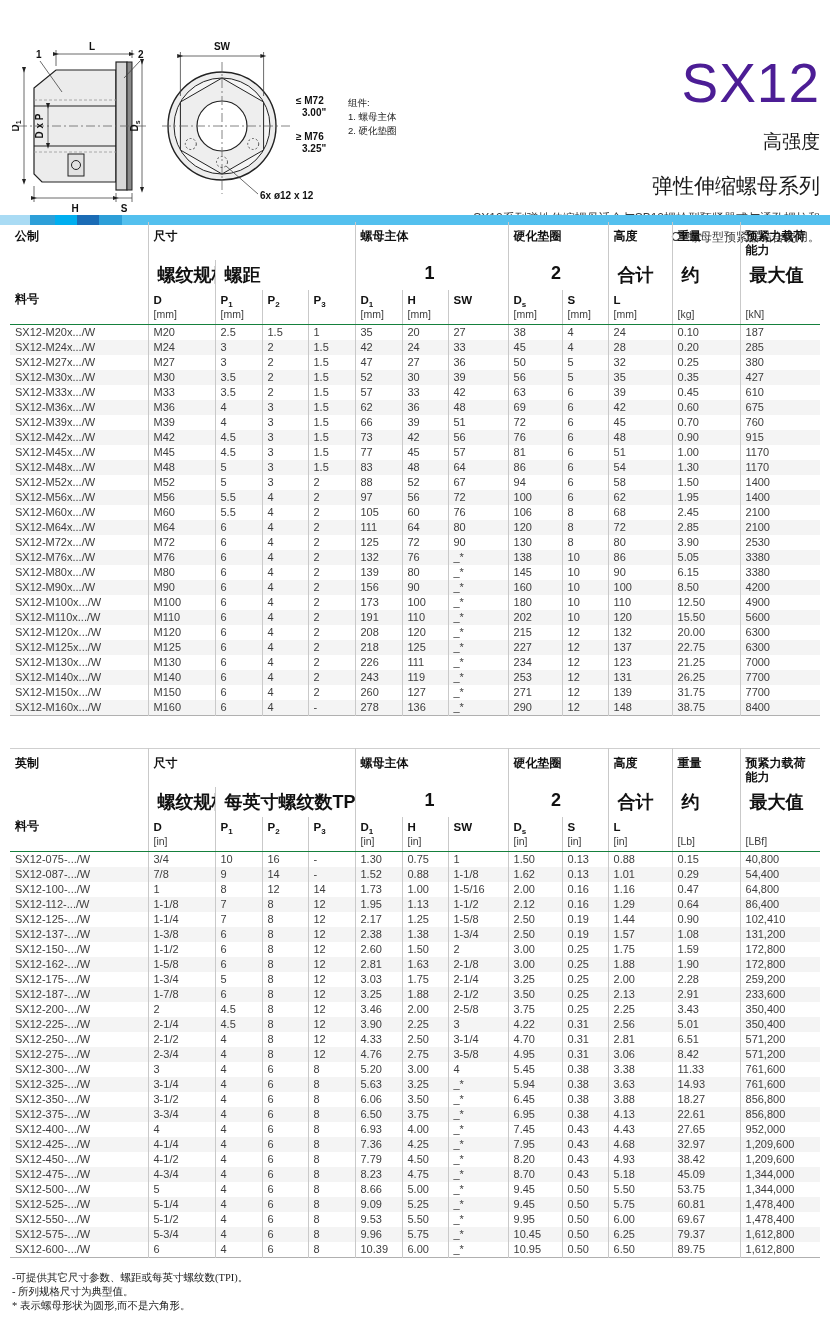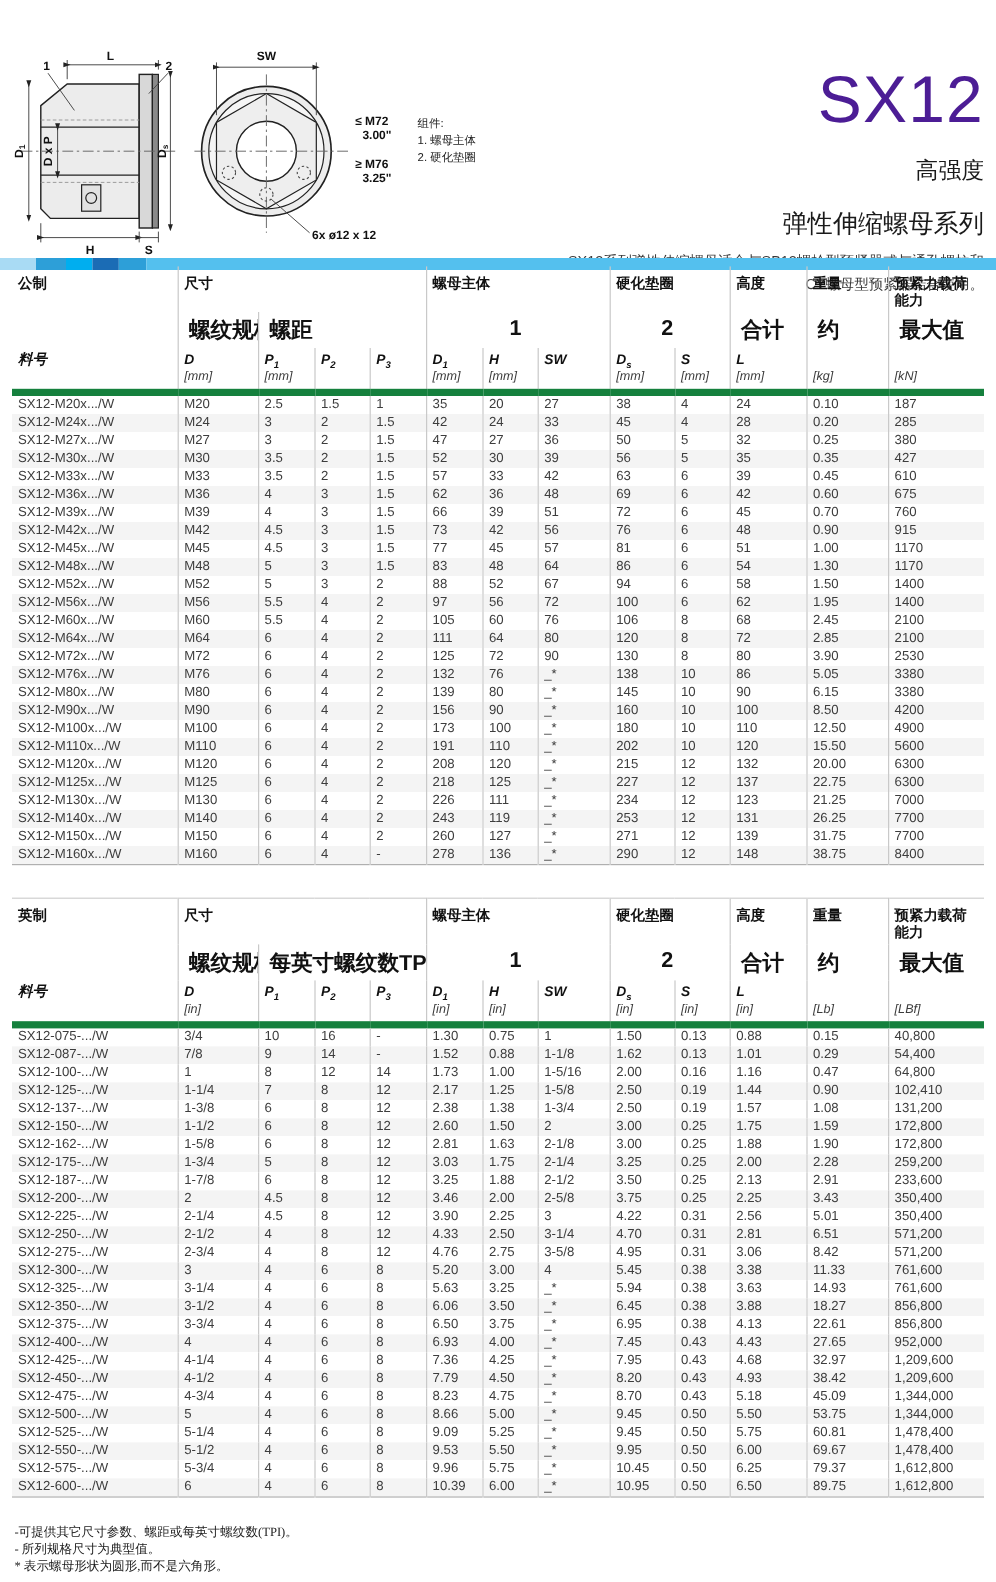--- a/index.html
+++ b/index.html
@@ -26,21 +26,21 @@
 
   
   .table-wrap{position:absolute;left:10px;width:810px;}
   .metric-wrap{top:222px;}
   .imperial-wrap{top:748px;}
   table{border-collapse:collapse;width:810px;table-layout:fixed;font-size:11px;color:#3d3d3d;
         border-bottom:1px solid #b0b0b0;}
   .imperial-wrap table{border-top:1px solid #cfcfcf;}
   th,td{font-weight:normal;text-align:left;vertical-align:top;padding:0;white-space:nowrap;overflow:hidden;}
   thead th{color:#111;}
-  thead tr:last-child th{border-bottom:6px solid #15803d;font-style:italic;}
+  thead tr:last-child th{border-bottom:1px solid #15803d;}
   .grp{font-weight:bold;font-size:12px;padding:7px 4px 2px 5px;white-space:normal;line-height:1.2;}
   .sub{font-weight:bold;font-size:18px;padding:3px 4px 3px 9px;}
   .sub.center{text-align:center;padding-left:0;}
   .col-head{padding:3px 3px 3px 5px;vertical-align:top;}
   .col-head .sym{font-weight:bold;font-size:11.5px;height:14px;line-height:14px;}
   .col-head .sym sub{font-size:8px;}
   .col-head .unit{font-size:10.5px;color:#3c3c3c;height:14px;line-height:14px;}
   .partno-head{font-weight:bold;font-size:12px;vertical-align:bottom;padding:0 0 16px 5px;}
   .sep{border-left:1px solid #c9c9c9;}
   tbody td{line-height:12px;padding:1px 3px 2px 5px;}
@@ -765,20 +765,35 @@
             <td class="sep">1.73</td>
             <td class="sep">1.00</td>
             <td class="sep">1-5/16</td>
             <td class="sep">2.00</td>
             <td class="sep">0.16</td>
             <td class="sep">1.16</td>
             <td class="sep">0.47</td>
             <td class="sep">64,800</td>
           </tr>
           <tr>
+            <td>SX12-112-.../W</td>
+            <td class="sep">1-1/8</td>
+            <td class="sep">7</td>
+            <td class="sep">8</td>
+            <td class="sep">12</td>
+            <td class="sep">1.95</td>
+            <td class="sep">1.13</td>
+            <td class="sep">1-1/2</td>
+            <td class="sep">2.12</td>
+            <td class="sep">0.16</td>
+            <td class="sep">1.29</td>
+            <td class="sep">0.64</td>
+            <td class="sep">86,400</td>
+          </tr>
+          <tr>
             <td>SX12-125-.../W</td>
             <td class="sep">1-1/4</td>
             <td class="sep">7</td>
             <td class="sep">8</td>
             <td class="sep">12</td>
             <td class="sep">2.17</td>
             <td class="sep">1.25</td>
             <td class="sep">1-5/8</td>
             <td class="sep">2.50</td>
             <td class="sep">0.19</td>

